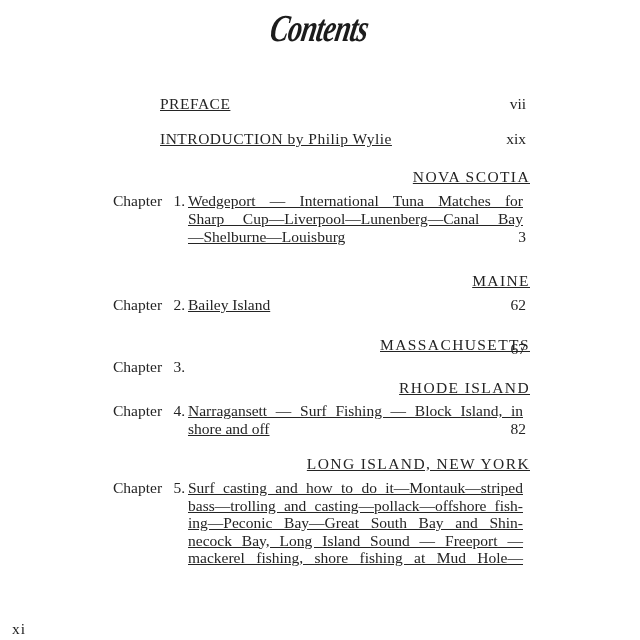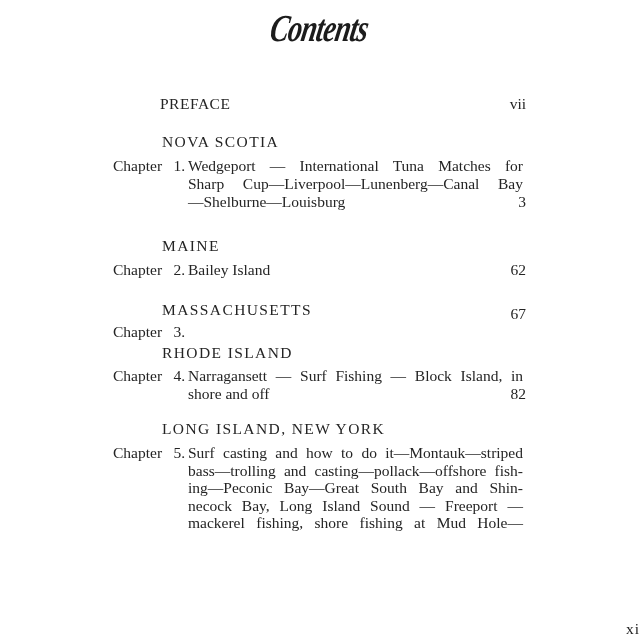--- a/index.html
+++ b/index.html
@@ -25,52 +25,57 @@
     font-size: 38px;
     letter-spacing: -1px;
     transform: skewX(-10deg) scaleX(0.74);
     transform-origin: 50% 50%;
     color: #1c1c1c;
   }
   
   .content {
     margin-left: 113px;
     width: 417px;
+    text-decoration: underline;
   }
   .fm-row { position: relative; padding-left: 47px; letter-spacing: 0.5px; }
-  .sec-head { padding-left: 49px; letter-spacing: 1.4px; }
+  .sec-head { padding-left: 49px; letter-spacing: 1.4px; text-align: right; }
   .pagenum { position: absolute; right: 4px; bottom: 0; letter-spacing: 0; }
   .ch-row { position: relative; }
   .ch-word { position: absolute; left: 0; top: 0; }
   .ch-num  { position: absolute; left: 44px; top: 0; width: 28px; text-align: right; }
   .ch-text { margin-left: 75px; width: 335px; }
   .ln { white-space: nowrap; }
   .ln.j { white-space: normal; text-align: justify; text-align-last: justify; }
   .tight .ln { line-height: 17.5px; }
   .folio {
     position: absolute;
     left: 0; right: 0;
     top: 620px;
-    text-align: right;
+    text-align: left;
     letter-spacing: 1px;
     padding-left: 12px;
   }
 </style>
 </head>
 <body>
 
 <div class="page">
 
   <div class="title">Contents</div>
 
   <div class="content">
 
     <div class="fm-row" style="margin-top:47px">
       <span>PREFACE</span>
       <span class="pagenum">vii</span>
+    </div>
+    <div class="fm-row" style="margin-top:17px">
+      <span>INTRODUCTION by Philip Wylie</span>
+      <span class="pagenum">xix</span>
     </div>
 
     <div class="sec-head" style="margin-top:20px">NOVA SCOTIA</div>
     <div class="ch-row" style="margin-top:6px">
       <span class="ch-word">Chapter</span>
       <span class="ch-num">1.</span>
       <div class="ch-text">
         <div class="ln j">Wedgeport — International Tuna Matches for</div>
         <div class="ln j">Sharp Cup—Liverpool—Lunenberg—Canal Bay</div>
         <div class="ln">—Shelburne—Louisburg</div>

